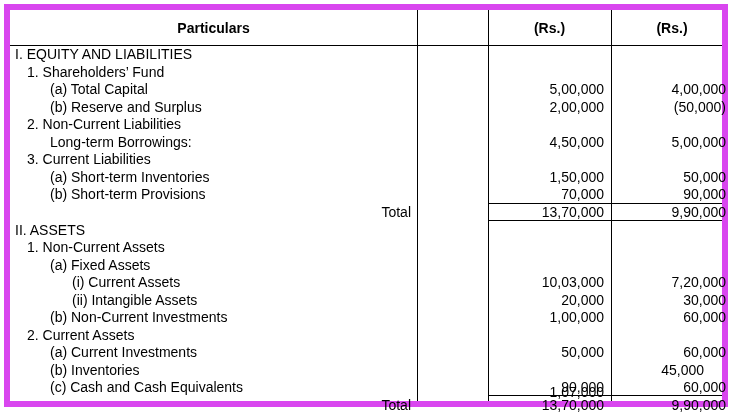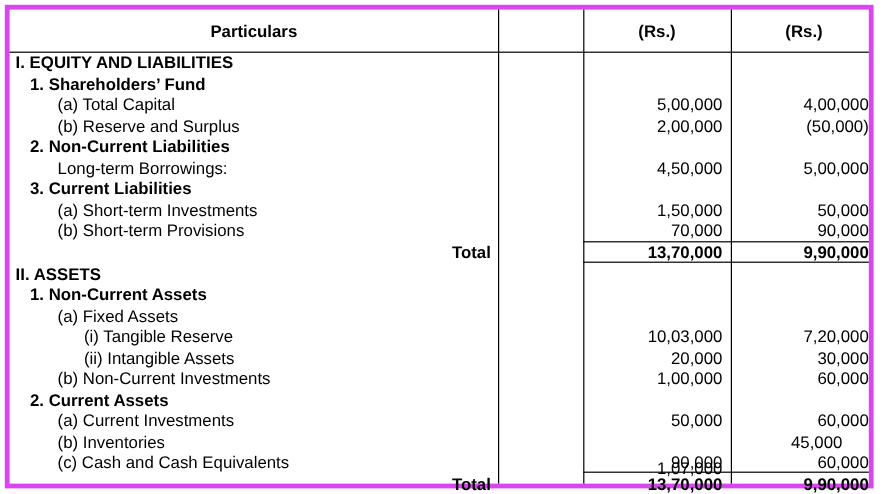--- a/index.html
+++ b/index.html
@@ -1,25 +1,25 @@
 <!DOCTYPE html>
 <html><head>
 <meta charset="utf-8">
 <style>
   html, body { margin:0; padding:0; background:#ffffff; }
   body { width:735px; height:412px; position:relative; overflow:hidden;
          font-family:"Liberation Sans", sans-serif; font-size:14px; color:#000; }
   .tbl { position:absolute; left:4px; top:4px; width:724px; height:403px;
-         border:4px solid #d946ef; box-sizing:border-box; }
+         border:6px solid #d946ef; box-sizing:border-box; }
   .vline { position:absolute; top:0; bottom:0; width:1px; background:#000; }
   .hline { position:absolute; height:1px; background:#000; }
   .hdr { position:absolute; top:0; height:36px; display:flex; align-items:center;
          justify-content:center; font-weight:bold; text-align:center; line-height:17px; }
   .row { position:absolute; height:17.5px; line-height:17.5px; white-space:nowrap; }
-  .b { font-weight:bold; }
+  .b { font-weight:normal; }
   .num { position:absolute; text-align:right; height:17.5px; line-height:17.5px; }
 </style>
 </head>
 <body>
 
 <div class="tbl">
 
   <div class="vline" style="left:407px"></div>
   <div class="vline" style="left:478px"></div>
   <div class="vline" style="left:601px"></div>
@@ -49,39 +49,39 @@
       <div class="num" style="left: 602px; width: 114px; top: 88.5px;">(50,000)</div>
       <div class="row b" style="left: 17px; top: 106px;">2. Non-Current Liabilities</div>
       <div class="num" style="left: 479px; width: 115px; top: 106px;"></div>
       <div class="num" style="left: 602px; width: 114px; top: 106px;"></div>
       <div class="row" style="left: 40px; top: 123.5px;">Long-term Borrowings:</div>
       <div class="num" style="left: 479px; width: 115px; top: 123.5px;">4,50,000</div>
       <div class="num" style="left: 602px; width: 114px; top: 123.5px;">5,00,000</div>
       <div class="row b" style="left: 17px; top: 141px;">3. Current Liabilities</div>
       <div class="num" style="left: 479px; width: 115px; top: 141px;"></div>
       <div class="num" style="left: 602px; width: 114px; top: 141px;"></div>
-      <div class="row" style="left: 40px; top: 158.5px;">(a) Short-term Investments</div>
+      <div class="row" style="left: 40px; top: 158.5px;">(a) Short-term Inventories</div>
       <div class="num" style="left: 479px; width: 115px; top: 158.5px;">1,50,000</div>
       <div class="num" style="left: 602px; width: 114px; top: 158.5px;">50,000</div>
       <div class="row" style="left: 40px; top: 176px;">(b) Short-term Provisions</div>
       <div class="num" style="left: 479px; width: 115px; top: 176px;">70,000</div>
       <div class="num" style="left: 602px; width: 114px; top: 176px;">90,000</div>
       <div class="row b" style="left: 0px; width: 401px; text-align: right; top: 194px;">Total</div>
       <div class="num b" style="left: 479px; width: 115px; top: 194px;">13,70,000</div>
       <div class="num b" style="left: 602px; width: 114px; top: 194px;">9,90,000</div>
       <div class="row b" style="left: 5px; top: 211.5px;">II. ASSETS</div>
       <div class="num" style="left: 479px; width: 115px; top: 211.5px;"></div>
       <div class="num" style="left: 602px; width: 114px; top: 211.5px;"></div>
       <div class="row b" style="left: 17px; top: 229px;">1. Non-Current Assets</div>
       <div class="num" style="left: 479px; width: 115px; top: 229px;"></div>
       <div class="num" style="left: 602px; width: 114px; top: 229px;"></div>
       <div class="row" style="left: 40px; top: 246.5px;">(a) Fixed Assets</div>
       <div class="num" style="left: 479px; width: 115px; top: 246.5px;"></div>
       <div class="num" style="left: 602px; width: 114px; top: 246.5px;"></div>
-      <div class="row" style="left: 62px; top: 264px;">(i) Tangible Reserve</div>
+      <div class="row" style="left: 62px; top: 264px;">(i) Current Assets</div>
       <div class="num" style="left: 479px; width: 115px; top: 264px;">10,03,000</div>
       <div class="num" style="left: 602px; width: 114px; top: 264px;">7,20,000</div>
       <div class="row" style="left: 62px; top: 281.5px;">(ii) Intangible Assets</div>
       <div class="num" style="left: 479px; width: 115px; top: 281.5px;">20,000</div>
       <div class="num" style="left: 602px; width: 114px; top: 281.5px;">30,000</div>
       <div class="row" style="left: 40px; top: 299px;">(b) Non-Current Investments</div>
       <div class="num" style="left: 479px; width: 115px; top: 299px;">1,00,000</div>
       <div class="num" style="left: 602px; width: 114px; top: 299px;">60,000</div>
       <div class="row b" style="left: 17px; top: 316.5px;">2. Current Assets</div>
       <div class="num" style="left: 479px; width: 115px; top: 316.5px;"></div>

